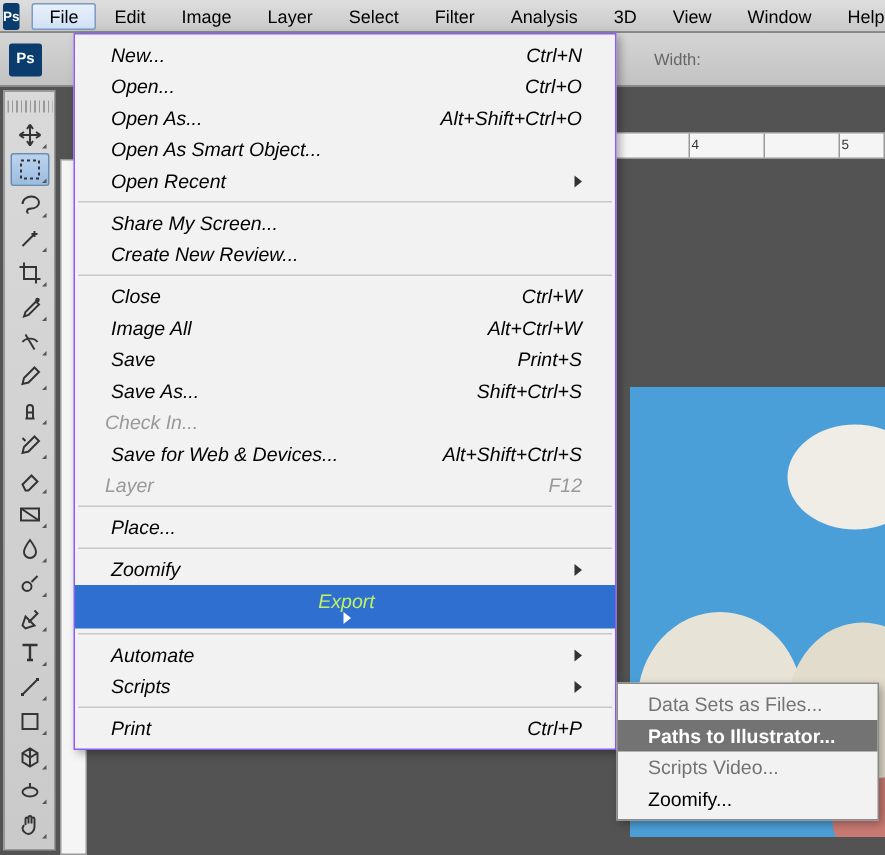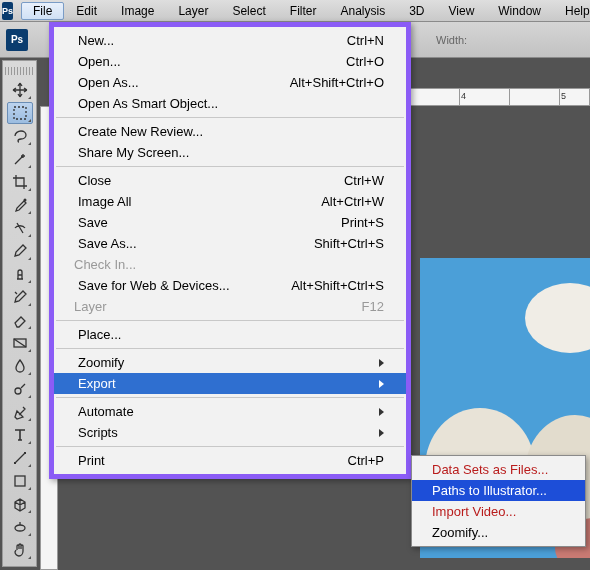--- a/index.html
+++ b/index.html
@@ -23,32 +23,32 @@
 
 .canvas-area { position:absolute; top:58px; left:40px; right:0; bottom:0; background:#535353; }
 .ruler-h { position:absolute; top:30px; left:18px; right:0; height:18px; background:#f5f5f5; border:1px solid #999; }
 .ruler-v { position:absolute; top:48px; left:0; width:18px; bottom:0; background:#f5f5f5; border:1px solid #999; }
 .tick-h { position:absolute; top:0; width:1px; height:100%; background:#999; }
 .tick-label { position:absolute; top:2px; font-size:9px; color:#333; }
 
 .document { position:absolute; top:200px; left:380px; width:200px; height:300px; background:#4b9fd8; }
 
 
-.dropdown { position:absolute; top:22px; left:49px; width:362px; background:#f2f2f2; border:5px solid #8b5cf6; box-shadow:2px 2px 6px rgba(0,0,0,.35); font-size:13px; padding:3px 0; }
+.dropdown { position:absolute; top:22px; left:49px; width:362px; background:#f2f2f2; border:1px solid #8b5cf6; box-shadow:2px 2px 6px rgba(0,0,0,.35); font-size:13px; padding:3px 0;font-style:italic; }
 .dropdown .row { display:flex; justify-content:space-between; align-items:center; padding:3px 22px 3px 24px; cursor:pointer; position:relative; }
 .dropdown .row.disabled { color:#999; cursor:default;padding-left:20px; }
-.dropdown .row.highlight { background:#2f6fd0; color:#ffffff; }
+.dropdown .row.highlight { background:#2f6fd0; color:#bef264;flex-direction:column; }
 .dropdown .sep { height:1px; background:#c8c8c8; margin:3px 2px; }
 .dropdown .row .arrow { width:0; height:0; border-top:4px solid transparent; border-bottom:4px solid transparent; border-left:5px solid #333; }
 .dropdown .row.highlight .arrow { border-left-color:#fff; }
 
 .submenu { position:absolute; top:455px; left:411px; width:175px; background:#f2f2f2; border:1px solid #8a8a8a; box-shadow:2px 2px 6px rgba(0,0,0,.35); font-size:13px; padding:3px 0; }
 .submenu .row { padding:3px 16px 3px 20px; cursor:pointer; }
-.submenu .row.disabled { color:#b91c1c; cursor:default; }
-.submenu .row.highlight { background:#1d4ed8; color:#fff; }
+.submenu .row.disabled { color:#737373; cursor:default; }
+.submenu .row.highlight { background:#737373; color:#fff;font-weight:bold; }
 </style>
 </head>
 <body>
 
 <div class="menubar">
   <div class="app-icon">Ps</div>
   <div id="menubar-items" style="display: flex;">
       <div class="menuitem active">File</div>
       <div class="menuitem">Edit</div>
       <div class="menuitem">Image</div>
@@ -248,26 +248,30 @@
       <span>Open...</span>
       <span>Ctrl+O</span>
     </div>
     <div class="row">
       <span>Open As...</span>
       <span>Alt+Shift+Ctrl+O</span>
     </div>
     <div class="row">
       <span>Open As Smart Object...</span>
     </div>
-    <div class="sep"></div>
+    <div class="row">
+      <span>Open Recent</span>
+      <span class="arrow"></span>
+    </div>
+    <div class="sep"></div>
+    <div class="row">
+      <span>Share My Screen...</span>
+    </div>
     <div class="row">
       <span>Create New Review...</span>
-    </div>
-    <div class="row">
-      <span>Share My Screen...</span>
     </div>
     <div class="sep"></div>
     <div class="row">
       <span>Close</span>
       <span>Ctrl+W</span>
     </div>
     <div class="row">
       <span>Image All</span>
       <span>Alt+Ctrl+W</span>
     </div>
@@ -315,15 +319,15 @@
     <div class="sep"></div>
     <div class="row">
       <span>Print</span>
       <span>Ctrl+P</span>
     </div>
   </div>
 
 <div class="submenu" id="export-submenu">
     <div class="row disabled">Data Sets as Files...</div>
     <div class="row highlight">Paths to Illustrator...</div>
-    <div class="row disabled">Import Video...</div>
+    <div class="row disabled">Scripts Video...</div>
     <div class="row">Zoomify...</div>
   </div>
 
 </body></html>

